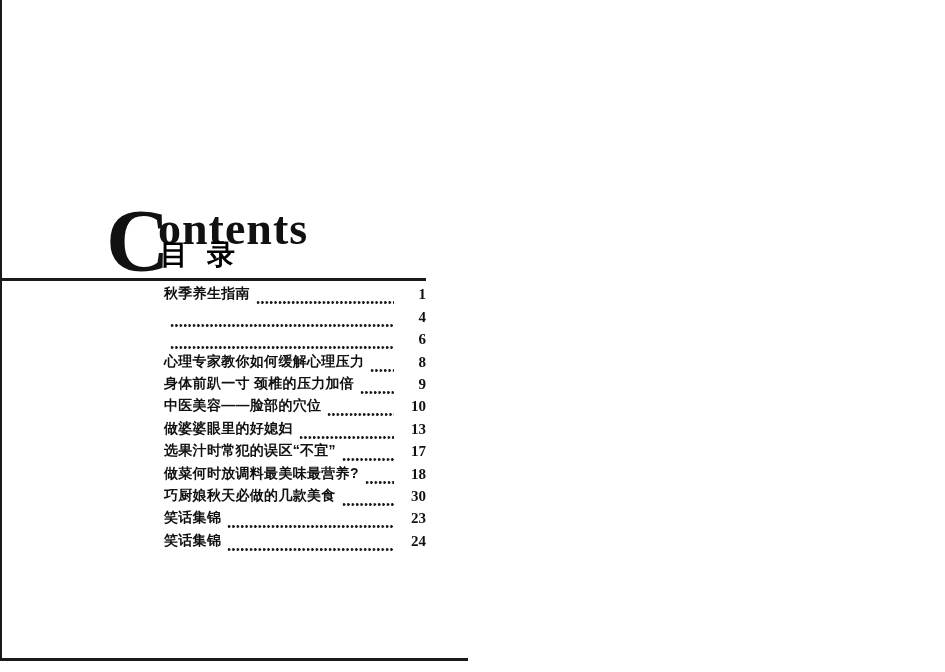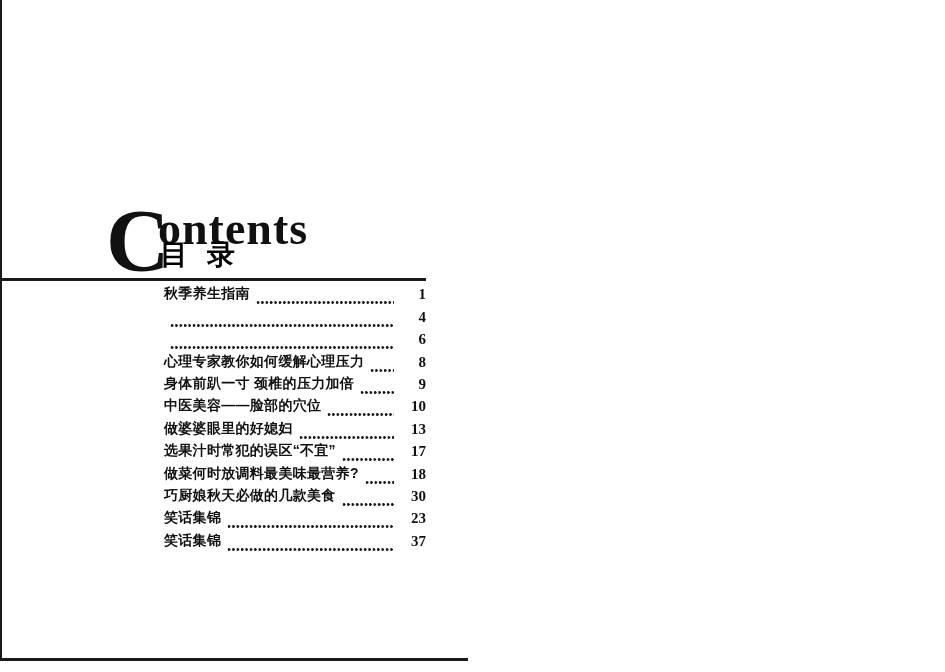--- a/index.html
+++ b/index.html
@@ -167,17 +167,17 @@
       <span class="toc-page">30</span>
     </li>
     <li class="toc-row">
       <span class="toc-title">笑话集锦</span>
       <span class="toc-dots"></span>
       <span class="toc-page">23</span>
     </li>
     <li class="toc-row">
       <span class="toc-title">笑话集锦</span>
       <span class="toc-dots"></span>
-      <span class="toc-page">37</span>
+      <span class="toc-page">24</span>
     </li>
   </ul>
 
 </div>
 
 </body></html>

